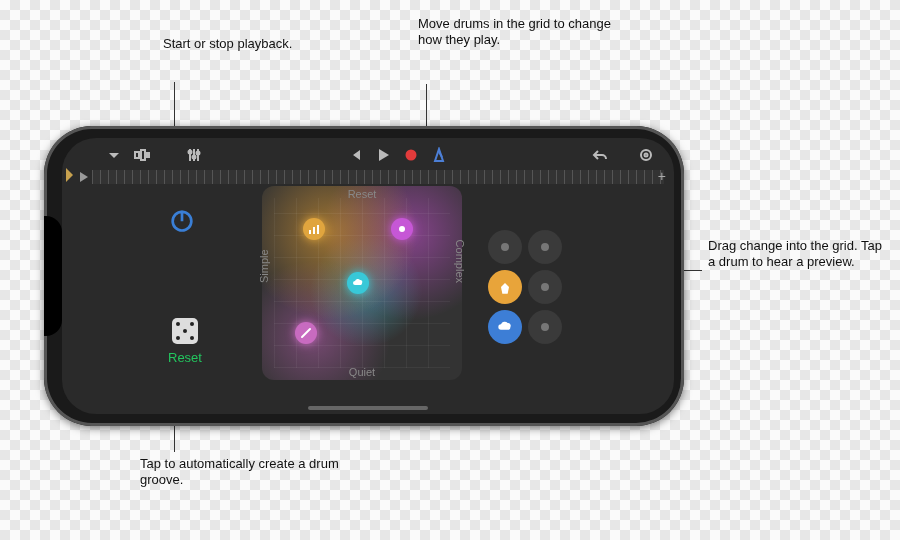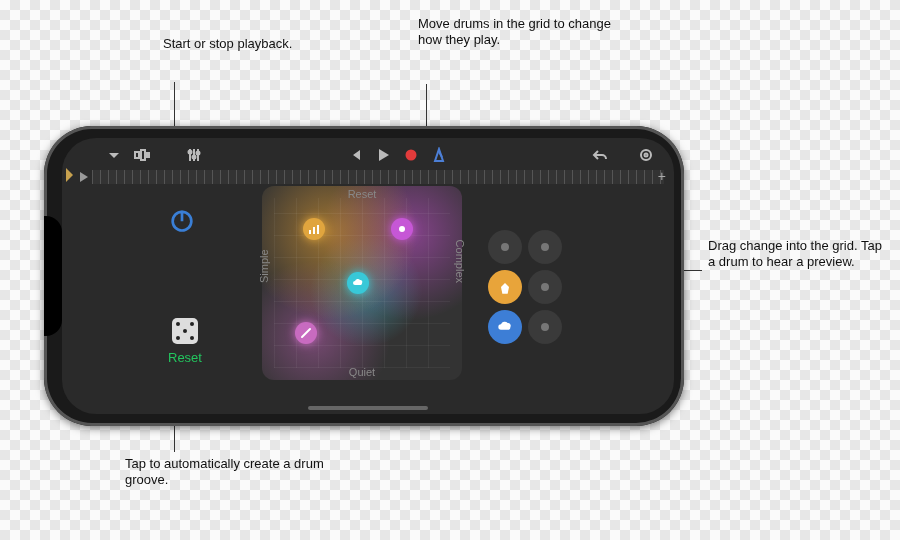--- a/index.html
+++ b/index.html
@@ -57,21 +57,21 @@
 <body>
 
 <div class="checker"></div>
 
 <div class="annot" style="left:163px;top:36px;width:140px">Start or stop playback.</div>
 <div class="lead" style="left:174px;top:82px;width:1px;height:110px"></div>
 
 <div class="annot" style="left:418px;top:16px;width:200px">Move drums in the grid to change how they play.</div>
 <div class="lead" style="left:426px;top:84px;width:1px;height:184px"></div>
 
-<div class="annot" style="left:125px;top:456px;width:220px">Tap to automatically create a drum groove.</div>
+<div class="annot" style="left:140px;top:456px;width:220px">Tap to automatically create a drum groove.</div>
 <div class="lead" style="left:174px;top:342px;width:1px;height:110px"></div>
 
 <div class="annot" style="left:708px;top:238px;width:180px">Drag change into the grid. Tap a drum to hear a preview.</div>
 <div class="lead" style="left:556px;top:222px;width:12px;height:1px"></div>
 <div class="lead" style="left:568px;top:222px;width:1px;height:96px"></div>
 <div class="lead" style="left:556px;top:318px;width:12px;height:1px"></div>
 <div class="lead" style="left:568px;top:270px;width:134px;height:1px"></div>
 
 <div class="phone">
   <div class="notch"></div>

